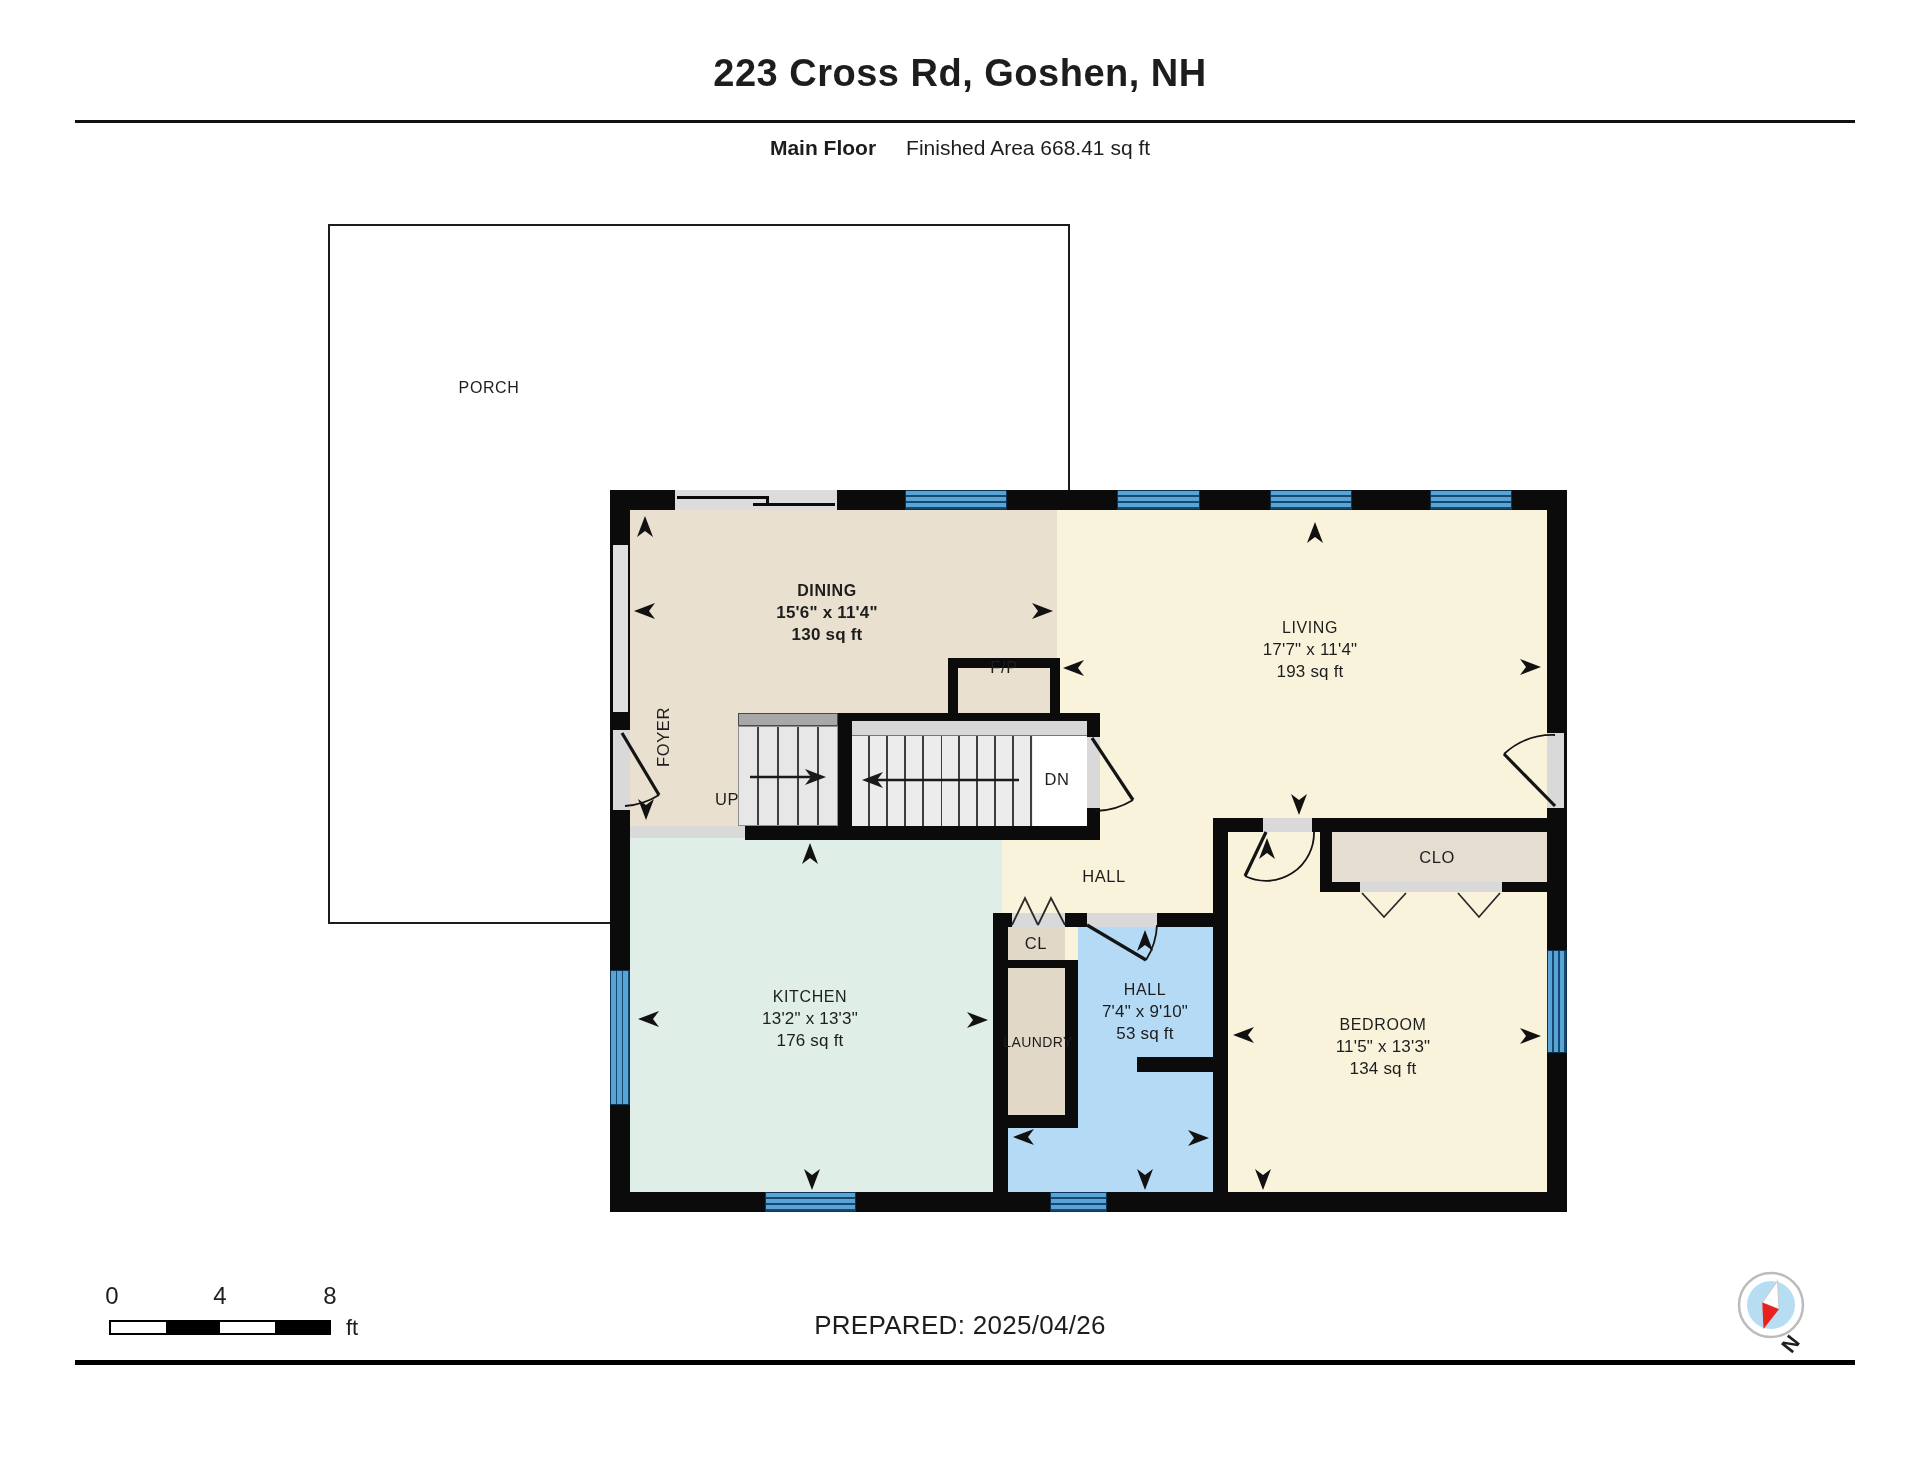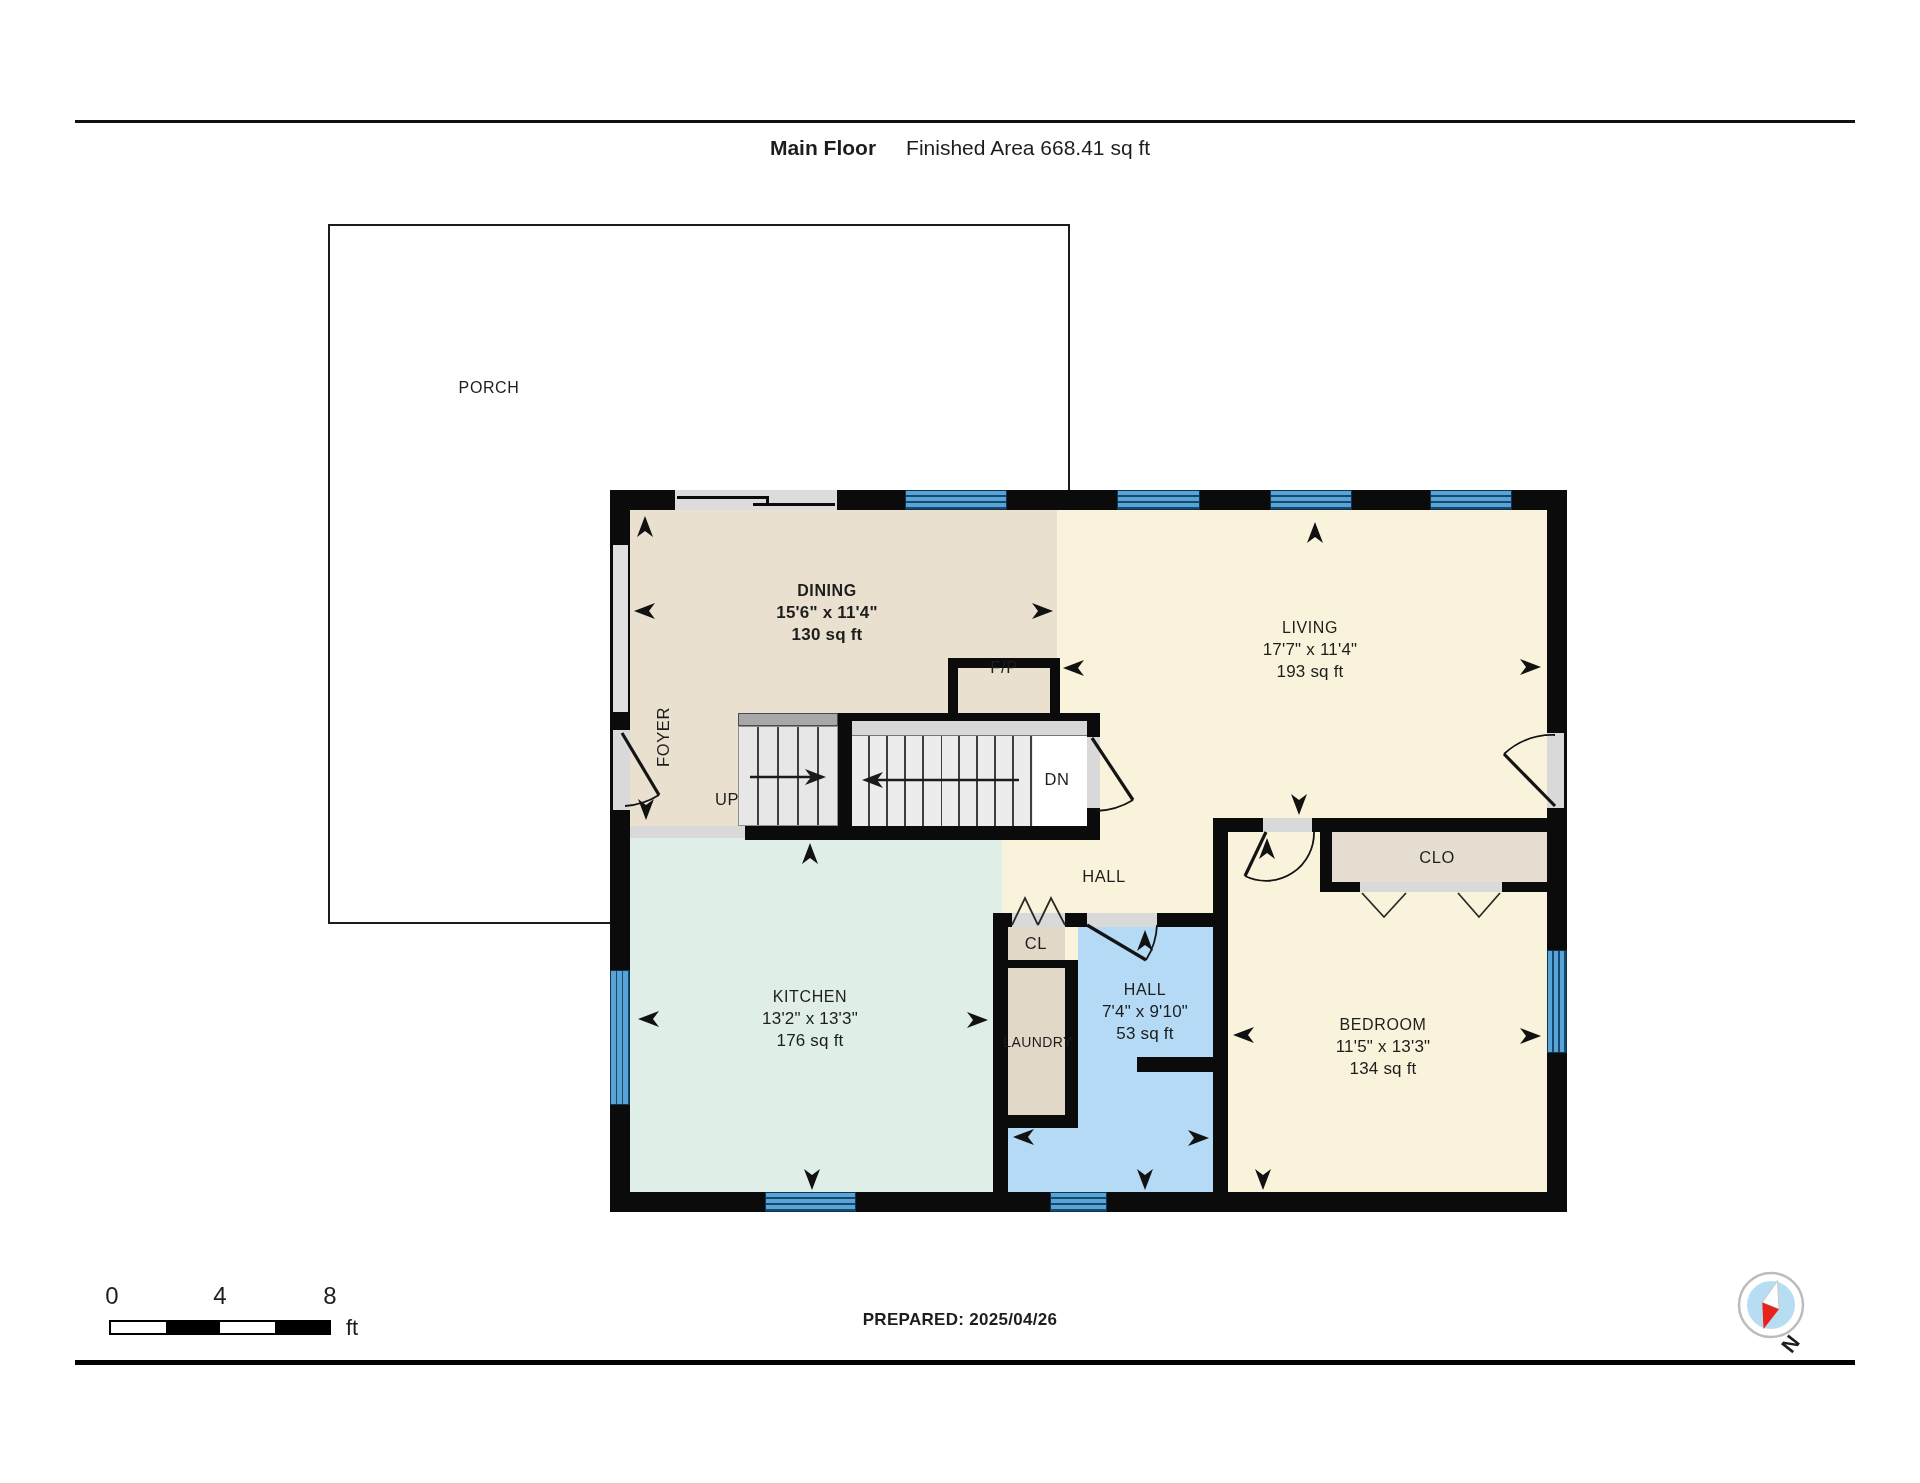--- a/index.html
+++ b/index.html
@@ -22,29 +22,30 @@
   .sm{font-size:16.5px;}
   .xs{font-size:14px;letter-spacing:0.4px;}
   .rot{transform:translate(-50%,-50%) rotate(-90deg);}
   .treads-up{background:#e7e7e7 repeating-linear-gradient(to right,rgba(0,0,0,0) 0 18.5px,#3e3e3e 18.5px 20px);border:1px solid #8f8f8f;box-sizing:border-box;}
   .treads-main{background:#ececec repeating-linear-gradient(to right,rgba(0,0,0,0) 0 16.5px,#3e3e3e 16.5px 18px);box-sizing:border-box;}
   .scale-num{font-size:24px;transform:translateX(-50%);}
   .scale-ft{font-size:22px;}
   .scalebar{border:2px solid #000;background:#fff;display:flex;box-sizing:border-box;}
   .scalebar .seg{flex:1;}
   .scalebar .b{background:#000;}
-  .prepared{font-size:17px;transform:translateX(-50%);letter-spacing:0.3px;font-weight:bold;}
+  .prepared{font-size:26px;transform:translateX(-50%);letter-spacing:0.3px;}
   .disclaimer{font-size:19.5px;letter-spacing:0.1px;}
   .nlabel{font-size:21px;font-weight:600;transform:rotate(-52deg);display:inline-block;}
 </style>
 </head>
 <body>
 
 <div class="page">
 
+  <div class="abs title" style="top:52px;left:0;">223 Cross Rd, Goshen, NH</div>
   <div class="abs rule" style="left:75px;top:120px;width:1780px;height:3px;"></div>
   <div class="abs subtitle" style="top:136px;left:0;">
     <span class="bold">Main Floor</span>
     <span>Finished Area 668.41 sq ft</span>
   </div>
 
   <div class="abs porch" style="left:328px;top:224px;width:738px;height:696px;"></div>
   <div class="room-label" style="left:489px;top:388px;">
     <div class="rn">PORCH</div>
   </div>

